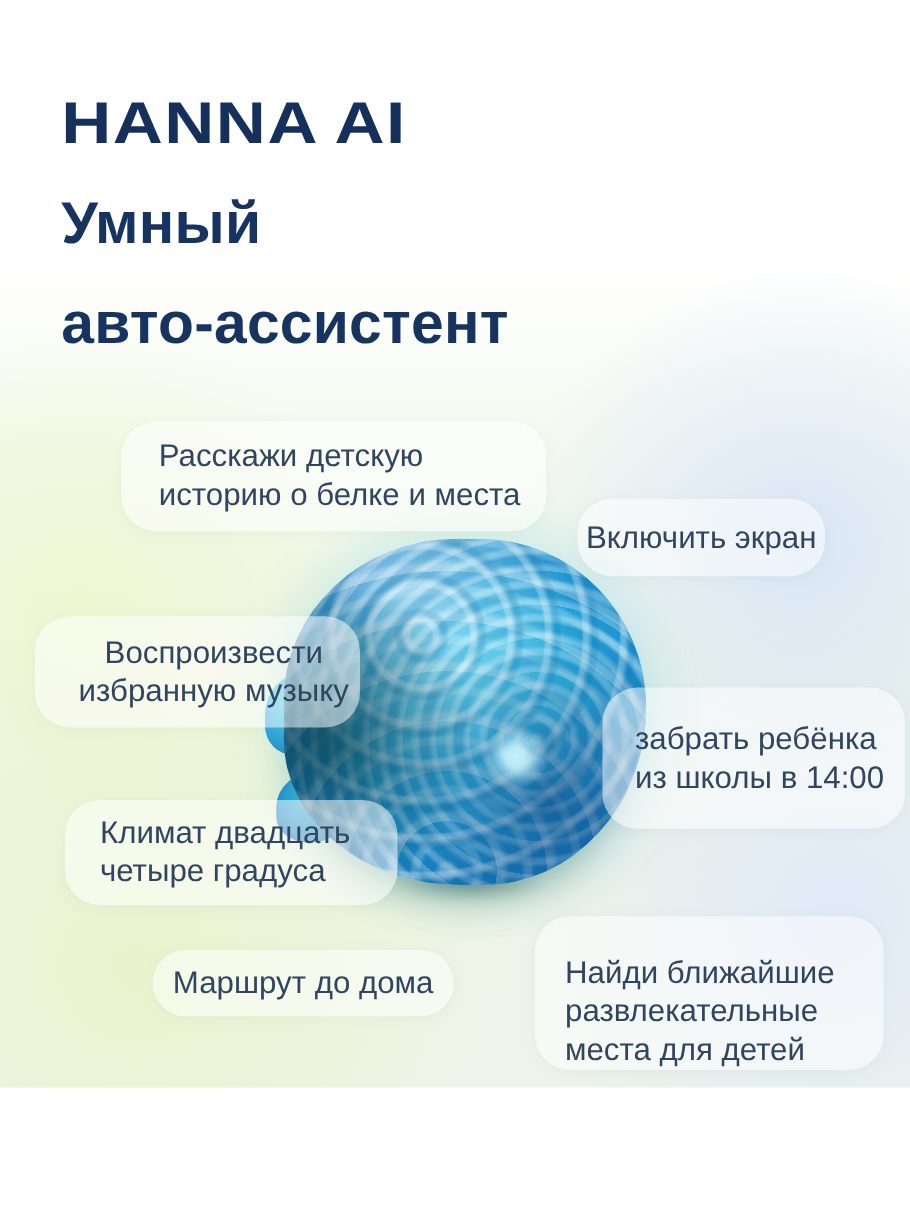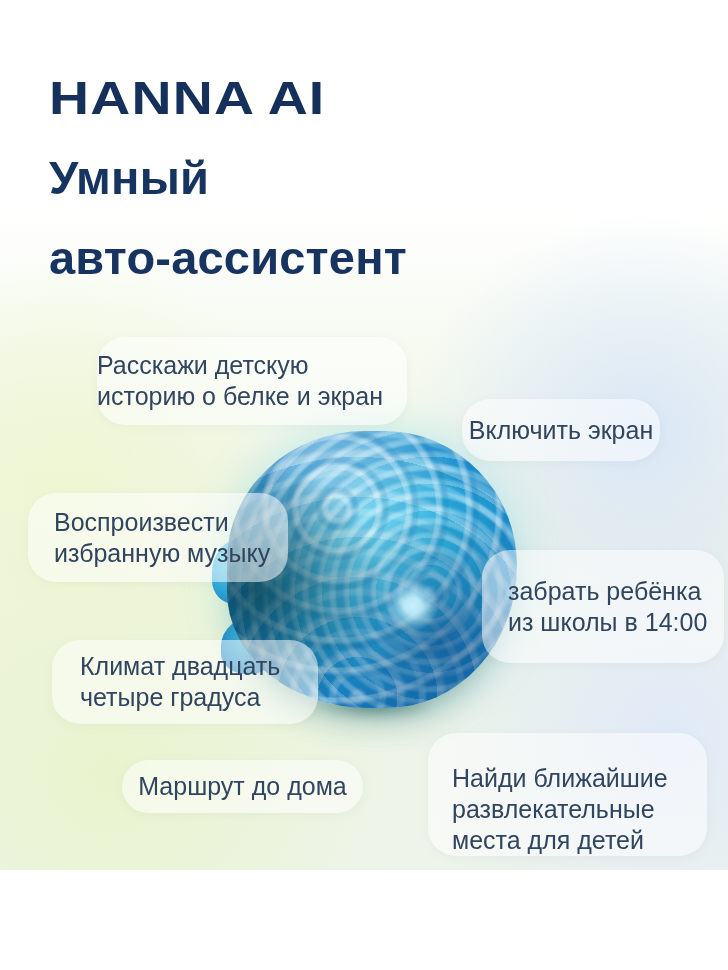--- a/index.html
+++ b/index.html
@@ -68,23 +68,23 @@
   
   .bubble {
     position: absolute; z-index: 5;
     background: rgba(255,255,255,0.52);
     border-radius: 28px;
     display: flex; flex-direction: column; justify-content: center;
     color: #30455f; font-size: 25px; line-height: 31px; font-weight: 400;
     box-shadow: 0 2px 10px rgba(120,150,140,0.08);
   }
   .bubble span { display: block; white-space: nowrap; }
-  .b-story   { left: 97px;  top: 337px; width: 310px; height: 88px;  }
+  .b-story   { left: 97px;  top: 337px; width: 310px; height: 88px;  padding-left: 30px; }
   .b-screen  { left: 462px; top: 399px; width: 198px; height: 62px;  align-items: center; }
-  .b-music   { left: 28px;  top: 493px; width: 234px; height: 89px;  padding-left: 26px; }
+  .b-music   { left: 28px;  top: 493px; width: 234px; height: 89px;  padding-left: 26px; align-items: center; }
   .b-remind  { left: 482px; top: 550px; width: 216px; height: 113px; padding-left: 26px; }
   .b-climate { left: 52px;  top: 640px; width: 238px; height: 84px;  padding-left: 28px; }
   .b-route   { left: 122px; top: 760px; width: 241px; height: 53px;  align-items: center; }
   .b-places  { left: 428px; top: 733px; width: 255px; height: 123px; padding-left: 24px; justify-content: flex-end; }
 
   .bottom-strip {
     position: absolute; left: 0; top: 943px; width: 728px; height: 27px; z-index: 3;
     border-top: 1px solid rgba(255,255,255,0.85);
     background: linear-gradient(90deg, rgba(238,246,216,0.55) 0%, rgba(224,236,248,0.55) 100%);
   }
@@ -101,21 +101,21 @@
   </div>
 
   <div class="orb-glow"></div>
   <div class="orb-shadow"></div>
   <div class="orb-blob blob-1"></div>
   <div class="orb-blob blob-2"></div>
   <div class="orb"></div>
 
   <div class="bubble b-story">
     <span>Расскажи детскую</span>
-    <span>историю о белке и экран</span>
+    <span>историю о белке и места</span>
   </div>
 
   <div class="bubble b-screen">
     <span>Включить экран</span>
   </div>
 
   <div class="bubble b-music">
     <span>Воспроизвести</span>
     <span>избранную музыку</span>
   </div>

